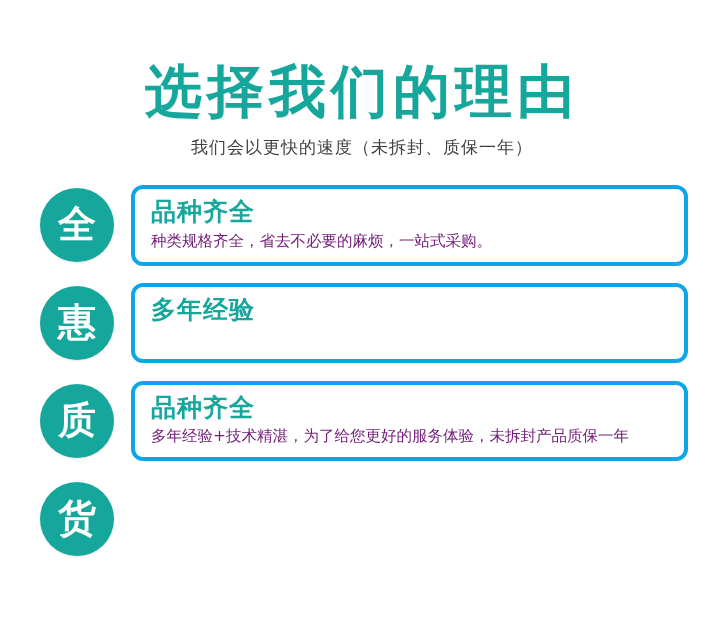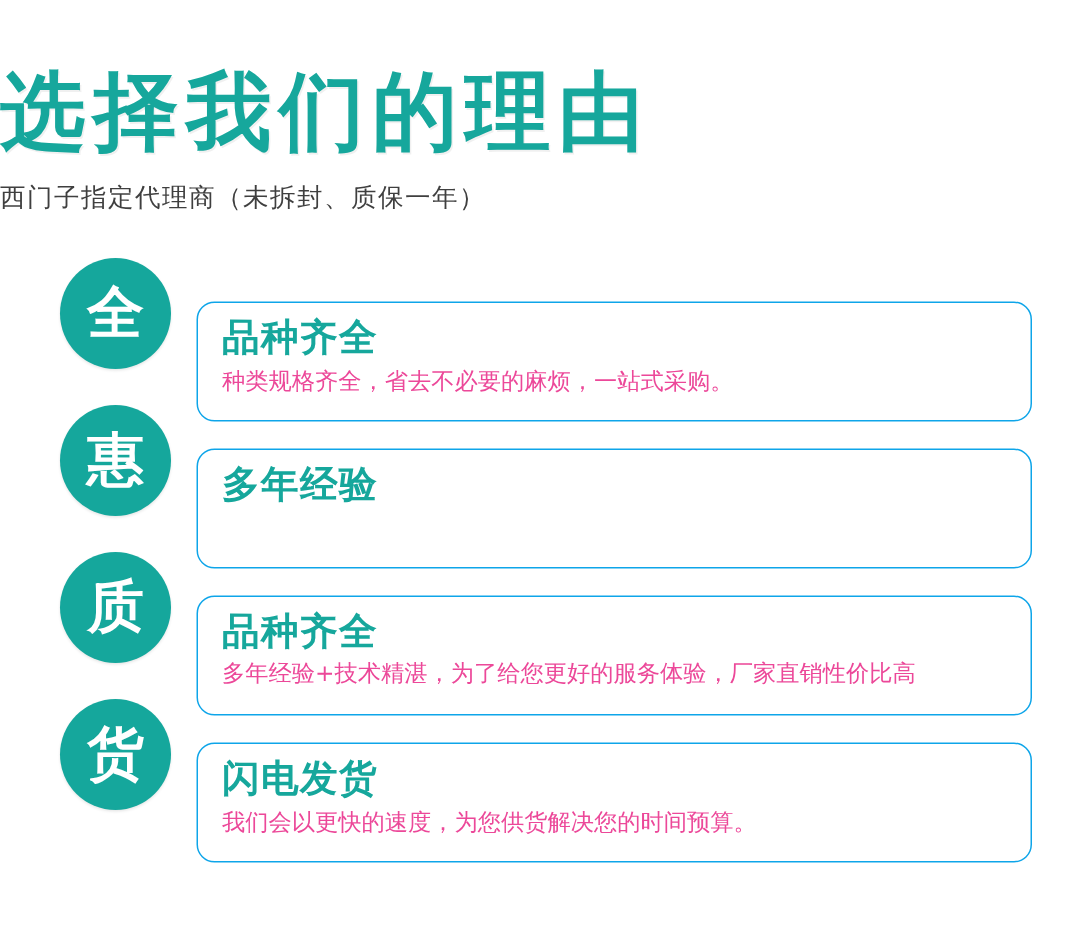--- a/index.html
+++ b/index.html
@@ -15,21 +15,22 @@
   }
   .page {
     position: relative;
     width: 724px;
     height: 631px;
     box-sizing: border-box;
   }
 
   
   .header {
-    padding-top: 46px;
+    text-align: center;
+    padding-top: 62px;
   }
   .main-title {
     font-family: "DejaVu Sans", "Liberation Sans", sans-serif;
     font-size: 57px;
     font-weight: bold;
     letter-spacing: 5px;
     color: #16a79c;
     line-height: 1.05;
     margin: 0;
     text-shadow: 1px 1px 0 rgba(0,0,0,0.06);
@@ -65,54 +66,53 @@
     font-family: "DejaVu Sans", "Liberation Sans", sans-serif;
     display: flex;
     align-items: center;
     justify-content: center;
     margin-top: 3px;
     box-shadow: 0 1px 2px rgba(0,0,0,0.10);
   }
   .card {
     flex: 1 1 auto;
     margin-left: 17px;
-    border: 1px solid #0ea5e9;
+    border: 4px solid #0ea5e9;
     border-radius: 12px;
     padding: 8px 14px 10px 16px;
     box-sizing: border-box;
     min-height: 80px;
     background: #ffffff;
-    margin-top: 32px;
   }
   .card-title {
     font-size: 25px;
     font-weight: bold;
     color: #16a79c;
     font-family: "DejaVu Sans", "Liberation Sans", sans-serif;
     letter-spacing: 1px;
     line-height: 1.18;
     margin: 0 0 4px 0;
   }
   .card-desc {
     font-size: 15.5px;
-    color: #ec4899;
+    color: #701a75;
     font-family: "DejaVu Sans", "Liberation Sans", sans-serif;
     line-height: 1.42;
     margin: 0;
   }
   .row-3 .card-desc { line-height: 1.35; }
 </style>
 </head>
 <body>
 
 <div class="page">
 
   <div class="header">
     <h1 class="main-title">选择我们的理由</h1>
-    <p class="sub-title">西门子指定代理商（未拆封、质保一年）</p>
+    <p class="sub-title">我们会以更快的速度（未拆封、质保一年）</p>
   </div>
 
   <div class="features">
 
     <div class="feature-row row-0">
       <div class="badge">全</div>
       <div class="card">
         <div class="card-title">品种齐全</div>
         <div class="card-desc">种类规格齐全，省去不必要的麻烦，一站式采购。</div>
       </div>
@@ -122,26 +122,22 @@
       <div class="badge">惠</div>
       <div class="card">
         <div class="card-title">多年经验</div>
       </div>
     </div>
 
     <div class="feature-row row-2 row-3">
       <div class="badge">质</div>
       <div class="card">
         <div class="card-title">品种齐全</div>
-        <div class="card-desc">多年经验+技术精湛，为了给您更好的服务体验，厂家直销性价比高</div>
+        <div class="card-desc">多年经验+技术精湛，为了给您更好的服务体验，未拆封产品质保一年</div>
       </div>
     </div>
 
     <div class="feature-row row-3x">
       <div class="badge">货</div>
-      <div class="card">
-        <div class="card-title">闪电发货</div>
-        <div class="card-desc">我们会以更快的速度，为您供货解决您的时间预算。</div>
-      </div>
     </div>
 
   </div>
 </div>
 
 </body></html>

